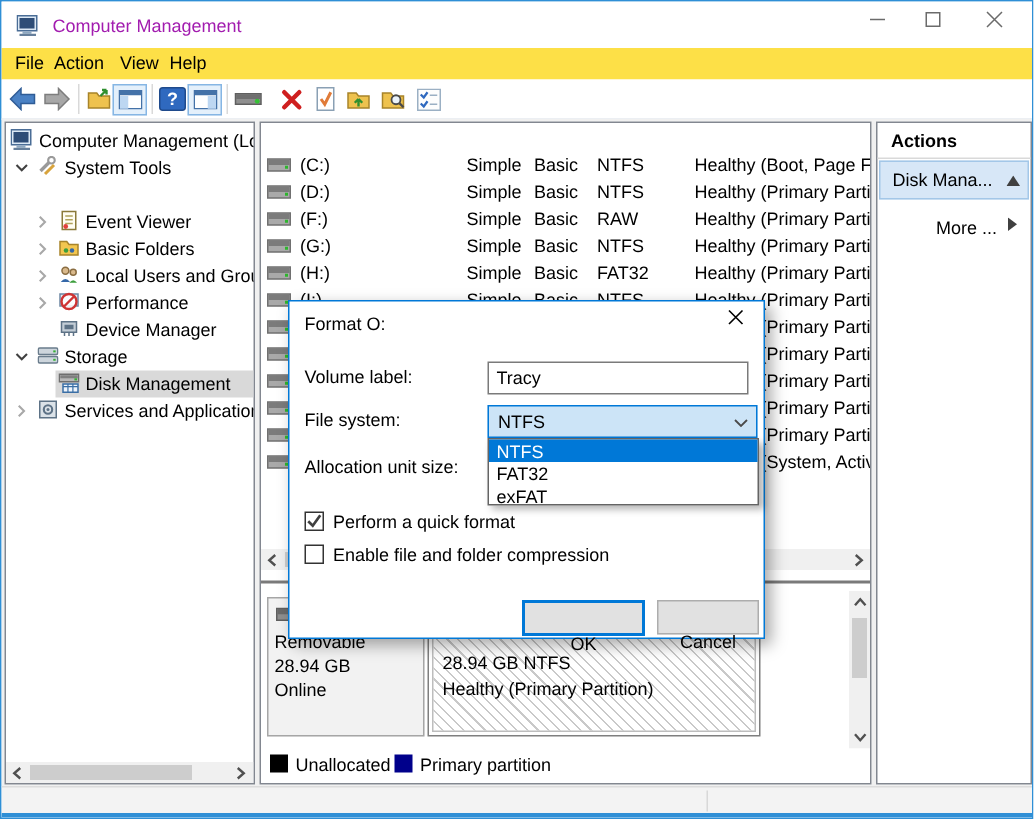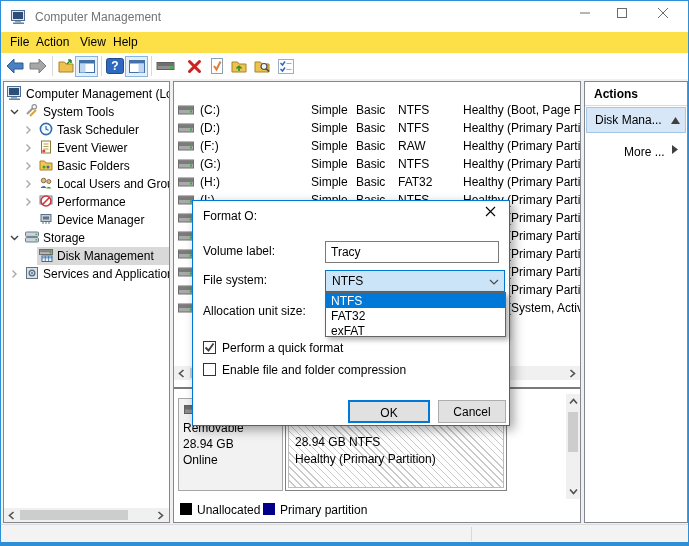--- a/index.html
+++ b/index.html
@@ -1,21 +1,21 @@
 <!DOCTYPE html>
 <html><head>
 <meta charset="utf-8">
 <style>
   html,body{margin:0;padding:0;background:#ffffff;}
   body{font-family:"Liberation Sans",sans-serif;font-size:12px;color:#000;}
   #app{position:relative;width:689px;height:546px;box-sizing:border-box;border:1px solid #2f8fd6;background:#fff;overflow:hidden;}
   .abs{position:absolute;}
   
   .titlebar{position:absolute;left:0;top:0;width:100%;height:31px;background:#fff;}
-  .title-text{position:absolute;left:34px;top:9px;color:#737373;}
+  .title-text{position:absolute;left:34px;top:9px;color:#a21caf;}
   .winbtn{position:absolute;top:6px;width:30px;height:20px;text-align:center;}
   
   .menubar{position:absolute;left:0;top:31px;width:100%;height:21px;background:#fde047;}
   .menu-item{position:absolute;top:3px;color:#000;}
   
   .toolbar{position:absolute;left:0;top:52px;width:100%;height:26px;background:#fff;border-bottom:1px solid #d3e0f0;}
   .tbtn{position:absolute;top:3px;width:22px;height:20px;display:flex;align-items:center;justify-content:center;}
   .tbox{box-sizing:border-box;background:#e4f0fb;border:1px solid #86b6e4;}
   .tsep{position:absolute;top:3px;width:1px;height:20px;background:#d9d9d9;}
   
@@ -46,21 +46,21 @@
   .dialog{position:absolute;left:191px;top:199px;width:318px;height:226px;background:#fff;border:1px solid #0078d7;box-sizing:border-box;box-shadow:4px 4px 10px rgba(0,0,0,0.35);z-index:40;}
   .dlg-label{position:absolute;left:10px;white-space:nowrap;}
   .dlg-input{position:absolute;left:132px;top:40px;width:174px;height:22px;box-sizing:border-box;border:1px solid #7a7a7a;font-family:"Liberation Sans",sans-serif;font-size:12px;padding:2px 5px;}
   .combo{position:absolute;left:132px;top:69px;width:180px;height:22px;box-sizing:border-box;border:1px solid #0078d7;background:#cce4f7;}
   .combo-text{position:absolute;left:6px;top:3px;}
   .ddlist{position:absolute;left:132px;top:91px;width:181px;height:45px;box-sizing:border-box;border:1px solid #646464;background:#fff;box-shadow:3px 3px 5px rgba(0,0,0,0.3);z-index:50;}
   .ddopt{position:absolute;left:0;width:100%;height:15px;box-sizing:border-box;padding:1px 0 0 5px;}
   .ddsel{background:#0078d7;color:#fff;}
   .chk{position:absolute;left:10px;width:13px;height:13px;box-sizing:border-box;border:1px solid #333;background:#fff;}
   .chk-label{position:absolute;left:29px;white-space:nowrap;}
-  .btn{position:absolute;top:199px;height:23px;box-sizing:border-box;background:#e1e1e1;text-align:center;padding-top:4px;}
+  .btn{position:absolute;top:199px;height:23px;box-sizing:border-box;background:#e1e1e1;text-align:center;padding-top:20px;}
   .legend-sq{position:absolute;width:12px;height:12px;}
   svg{display:block;}
 </style>
 </head>
 <body>
 
 <div id="app">
 
   <div class="titlebar">
     <span class="abs" style="left:10px;top:8px">
@@ -202,34 +202,20 @@
       <span class="ticon" style="left:21px">
           <svg width="14" height="14" viewBox="0 0 14 14">
             <path d="M2 10 L8 4" stroke="#9a9a9a" stroke-width="2.2"></path>
             <circle cx="9.3" cy="2.8" r="2.2" fill="none" stroke="#9a9a9a" stroke-width="1.4"></circle>
             <path d="M5 12 L11 6" stroke="#d8a33c" stroke-width="2"></path>
           </svg>
         </span>
       <span class="tlabel" style="left:39px">System Tools</span>
     </div>
 
-    <div class="tree-row" style="top:39px">
-      <span class="expander" style="left:19px">
-          <svg width="10" height="10" viewBox="0 0 10 10">
-            <path d="M3.5 1.5 L7 5 L3.5 8.5" fill="none" stroke="#a8a8a8" stroke-width="1.4"></path>
-          </svg>
-        </span>
-      <span class="ticon" style="left:35px">
-          <svg width="14" height="14" viewBox="0 0 14 14">
-            <circle cx="7" cy="7" r="5.6" fill="#f4f9ff" stroke="#2e6db4" stroke-width="1.6"></circle>
-            <path d="M7 4 L7 7 L9.5 8.2" stroke="#2e6db4" stroke-width="1.2" fill="none"></path>
-          </svg>
-        </span>
-      <span class="tlabel" style="left:53px">Task Scheduler</span>
-    </div>
 
     <div class="tree-row" style="top:57px">
       <span class="expander" style="left:19px">
           <svg width="10" height="10" viewBox="0 0 10 10">
             <path d="M3.5 1.5 L7 5 L3.5 8.5" fill="none" stroke="#a8a8a8" stroke-width="1.4"></path>
           </svg>
         </span>
       <span class="ticon" style="left:35px">
           <svg width="14" height="14" viewBox="0 0 14 14">
             <rect x="2.5" y="1" width="9" height="12" fill="#fffdf2" stroke="#8b7a3a"></rect>

